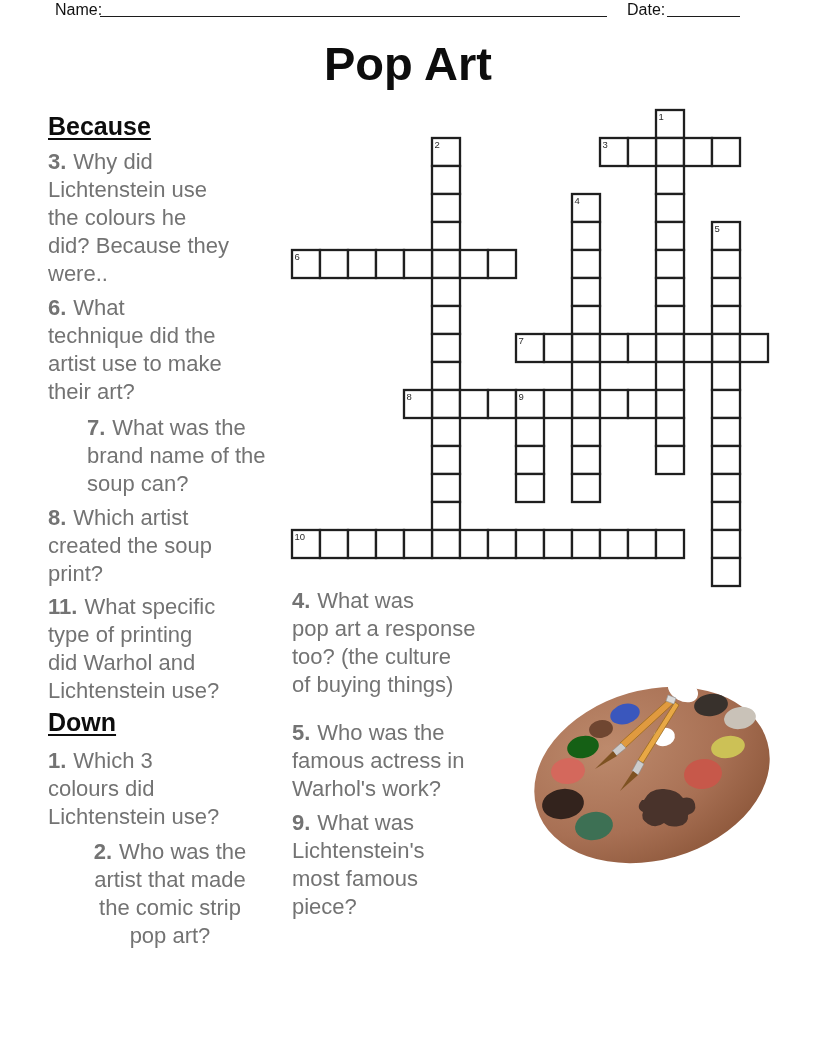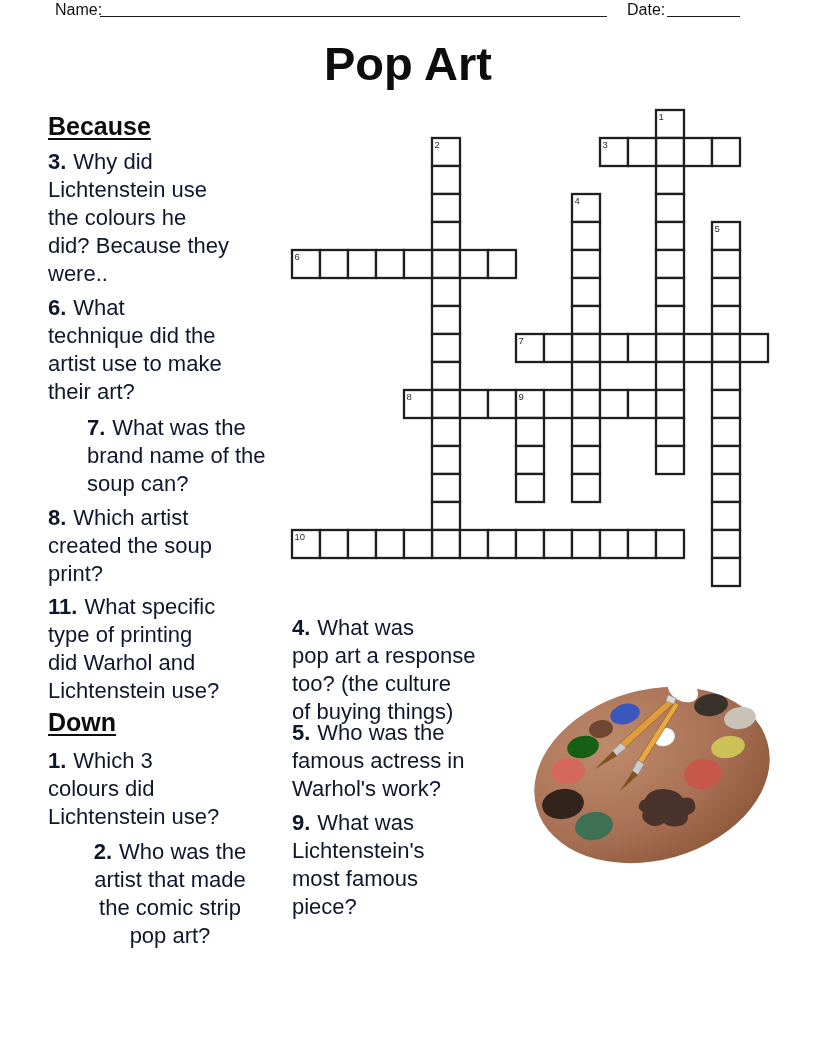--- a/index.html
+++ b/index.html
@@ -40,39 +40,39 @@
   .clue-heading {
     position:absolute; left:48px;
     font-size:25px; font-weight:bold;
     text-decoration:underline;
     text-decoration-thickness:2px;
     text-underline-offset:3px;
     color:#0d0d0d;
   }
   .clue {
     position:absolute;
-    font-size:22px; line-height:28px; color:#0f172a;
+    font-size:22px; line-height:28px; color:#737373;
     width:244px;
   }
   .clue .clue-num { font-weight:bold; margin-right:7px; }
   .clue .clue-text { white-space:pre-line; }
 
   .col-left   { left:48px; }
   .col-mid    { left:292px; }
 
   #clue-a3  { top:148px; }
   #clue-a6  { top:294px; }
   #clue-a7  { top:414px;margin-left:39px; }
   #clue-a8  { top:504px; }
   #clue-a10 { top:593px; }
   #heading-across { top:112px; }
   #heading-down   { top:708px; }
   #clue-d1  { top:747px; }
   #clue-d2  { top:838px;text-align:center; }
-  #clue-d4  { top:614px; }
+  #clue-d4  { top:587px; }
   #clue-d5  { top:719px; }
   #clue-d9  { top:809px; }
 
   
   #palette-svg { position:absolute; left:512px; top:660px; }
 </style>
 </head>
 <body>
 
 <span class="hdr-label" id="name-label">Name:</span>

